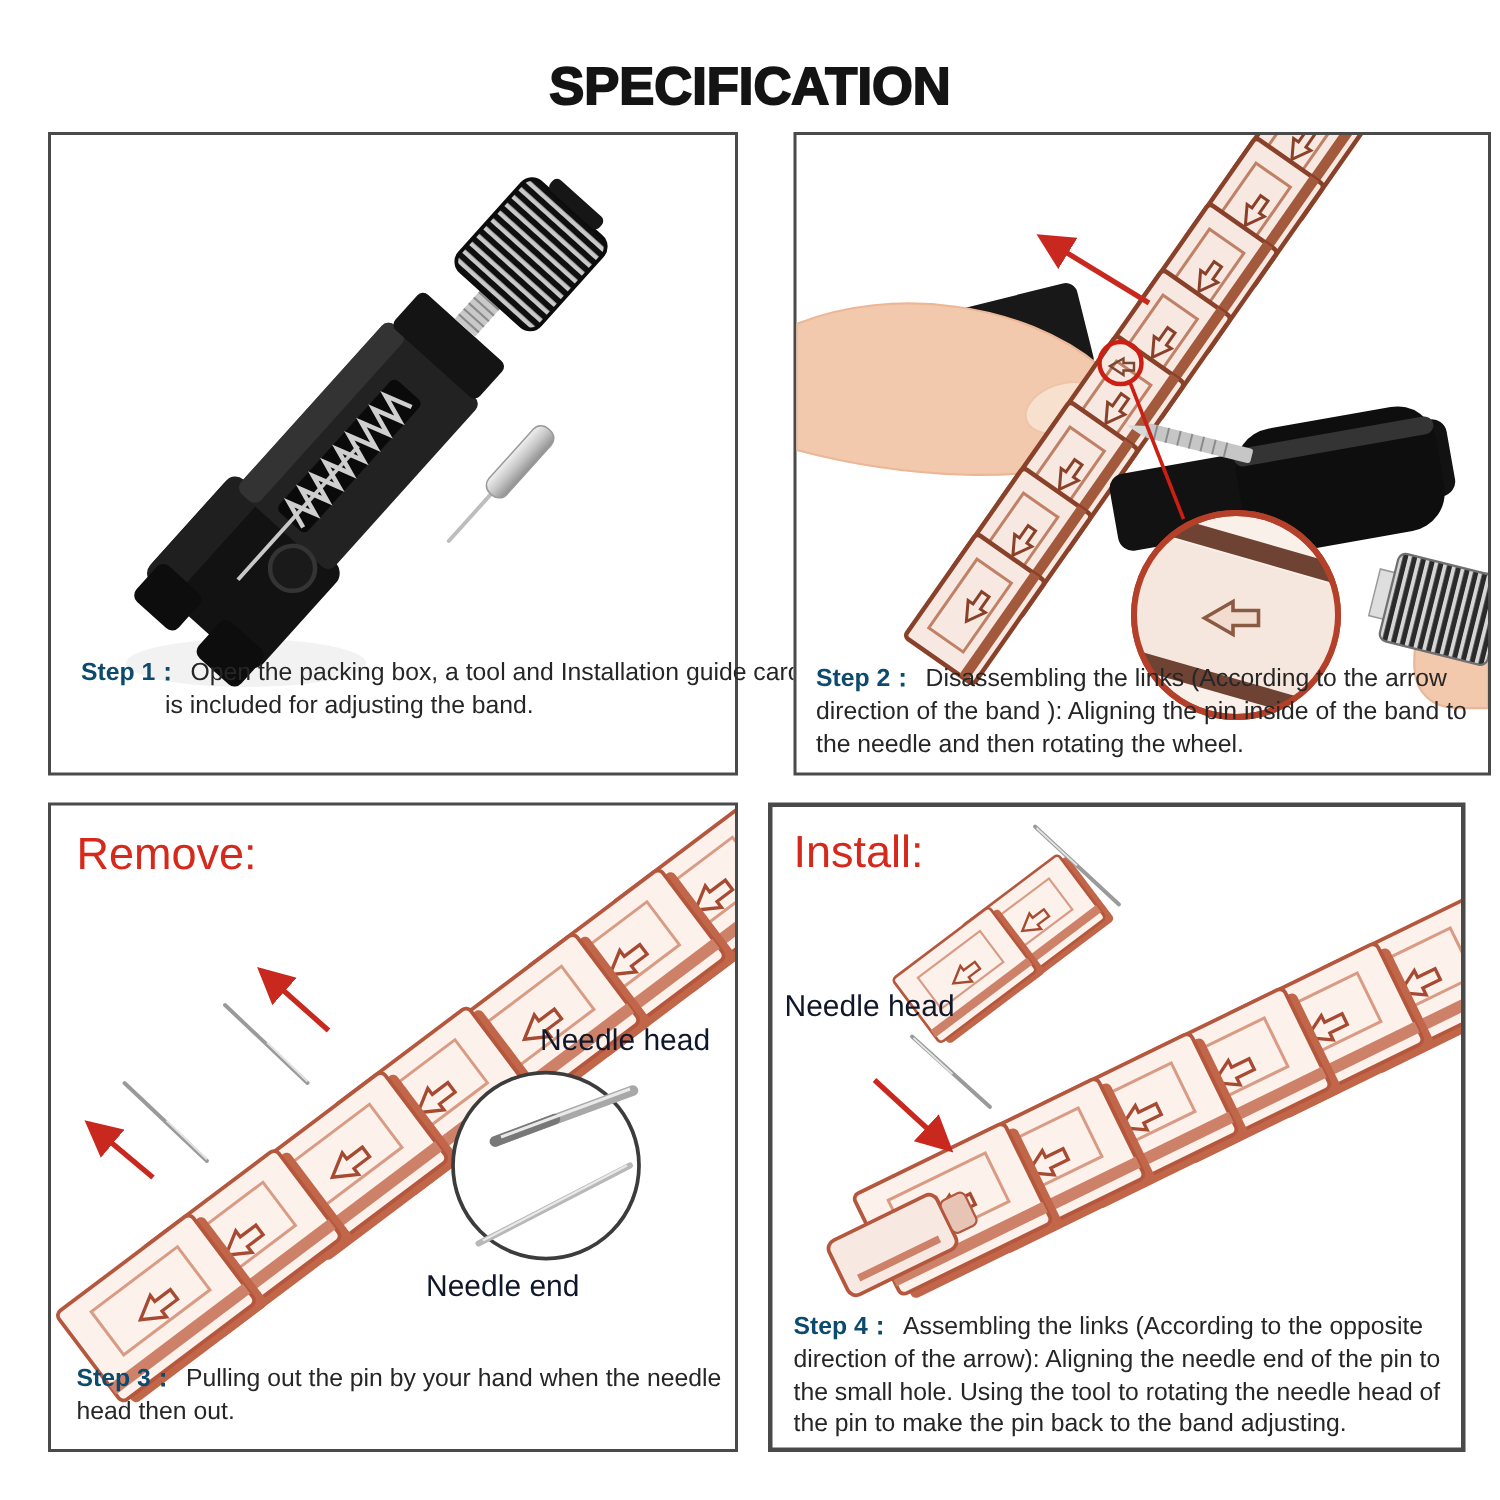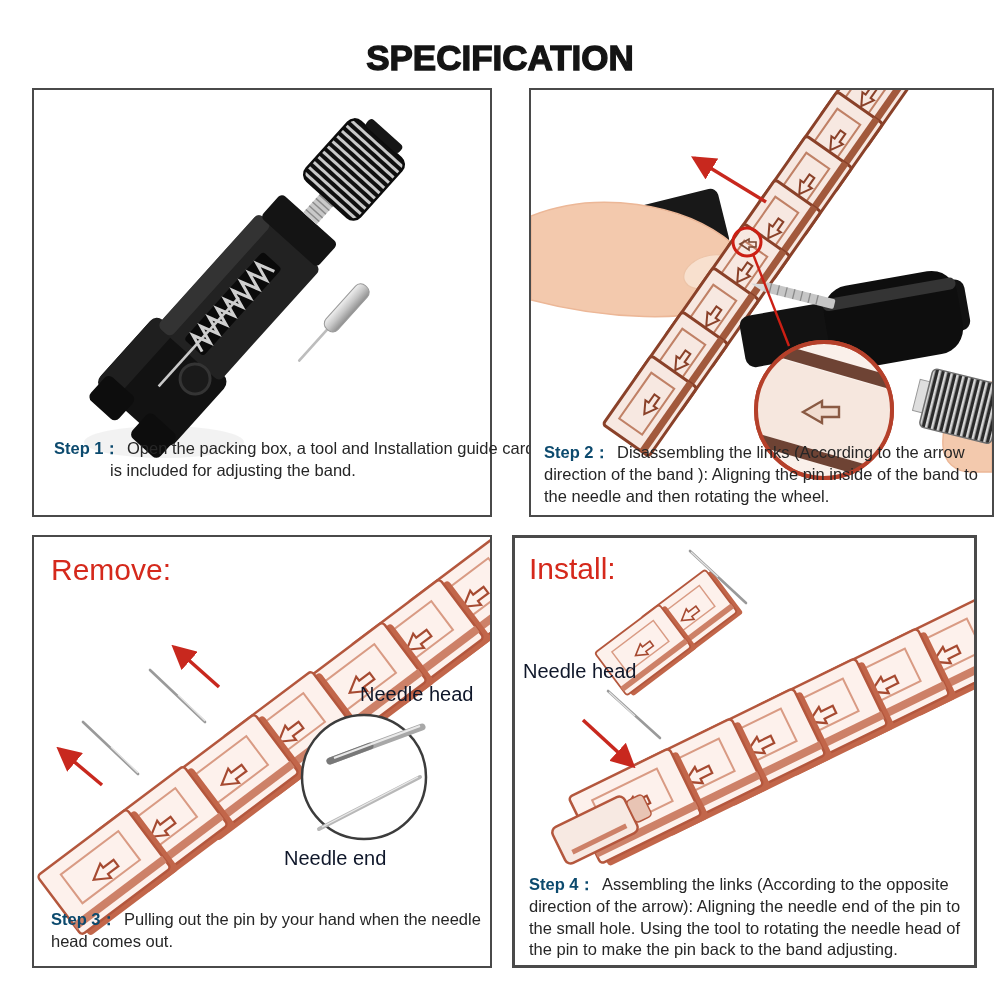--- a/index.html
+++ b/index.html
@@ -202,21 +202,21 @@
         <line x1="296" y1="224" x2="388" y2="190" stroke="#a8a8a8" stroke-width="7" stroke-linecap="round"></line>
         <line x1="296" y1="224" x2="336" y2="209" stroke="#787878" stroke-width="7" stroke-linecap="round"></line>
         <line x1="300" y1="221" x2="386" y2="189" stroke="#e9e9e9" stroke-width="2"></line>
         <line x1="285" y1="292" x2="386" y2="240" stroke="#b8b8b8" stroke-width="4" stroke-linecap="round"></line>
         <line x1="288" y1="290" x2="384" y2="240" stroke="#e9e9e9" stroke-width="1.4"></line>
       </g>
     </svg>
     <div class="heading">Remove:</div>
     <div class="anno nh3">Needle head</div>
     <div class="anno ne3">Needle end</div>
-    <p class="step"><b>Step 3：</b><span>Pulling out the pin by your hand when the needle head comes out.</span></p>
+    <p class="step"><b>Step 3：</b><span>Pulling out the pin by your hand when the needle head then out.</span></p>
   </section>
 
   <section class="panel p4">
     <svg class="art" viewBox="0 0 459 427" preserveAspectRatio="none">
       <defs>
         <marker id="p4a" markerWidth="7" markerHeight="7" refX="6" refY="3.5" orient="auto">
           <path d="M0 0 L7 3.5 L0 7 Z" fill="#c8281e"></path>
         </marker>
         <g id="p4l">
           <rect x="-50" y="-31" width="112" height="74" rx="4" fill="#c2664a"></rect>

